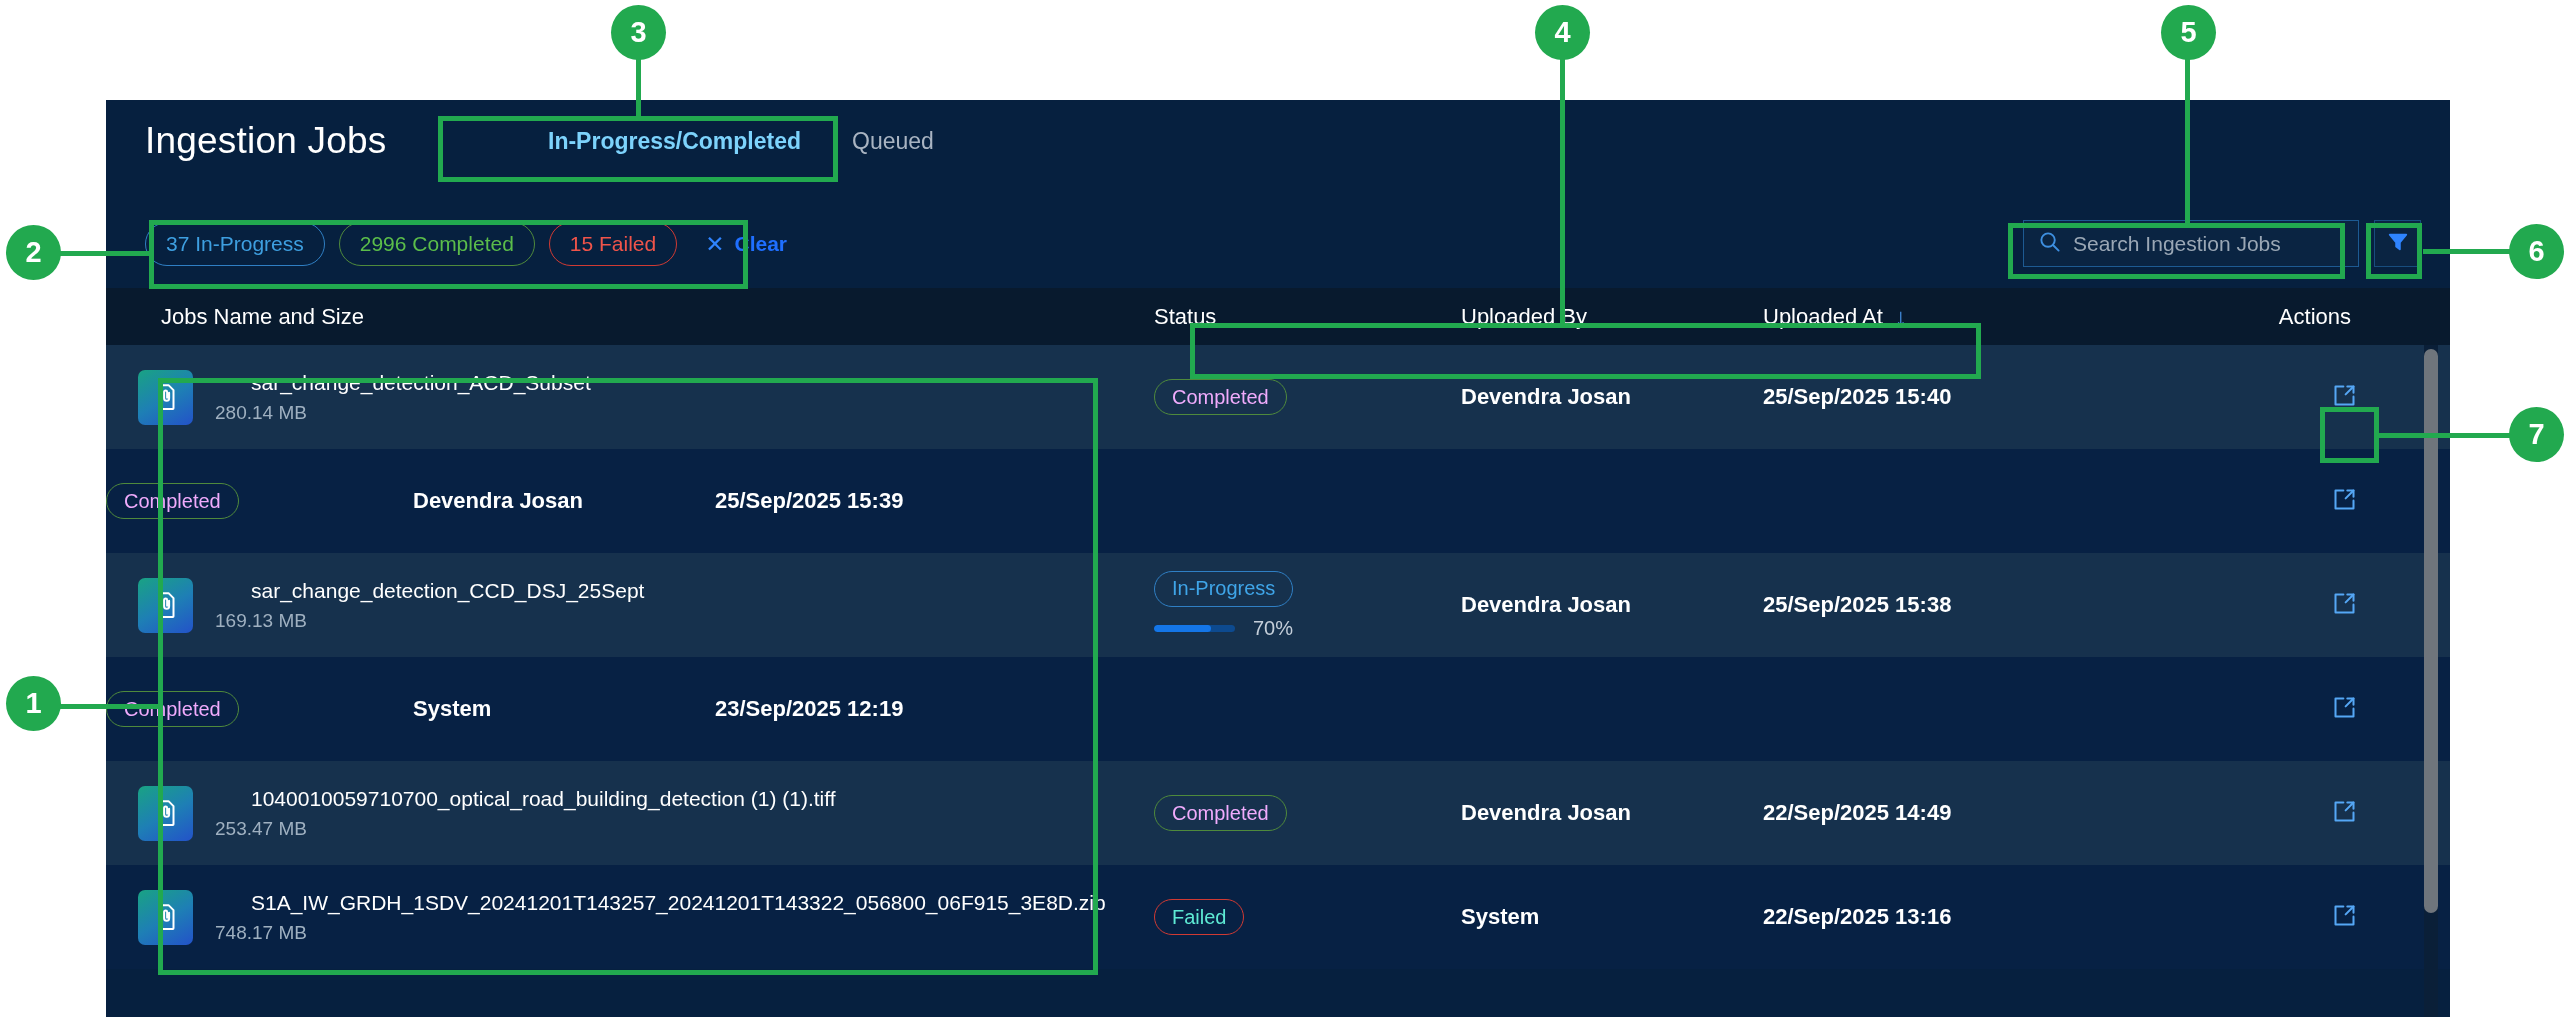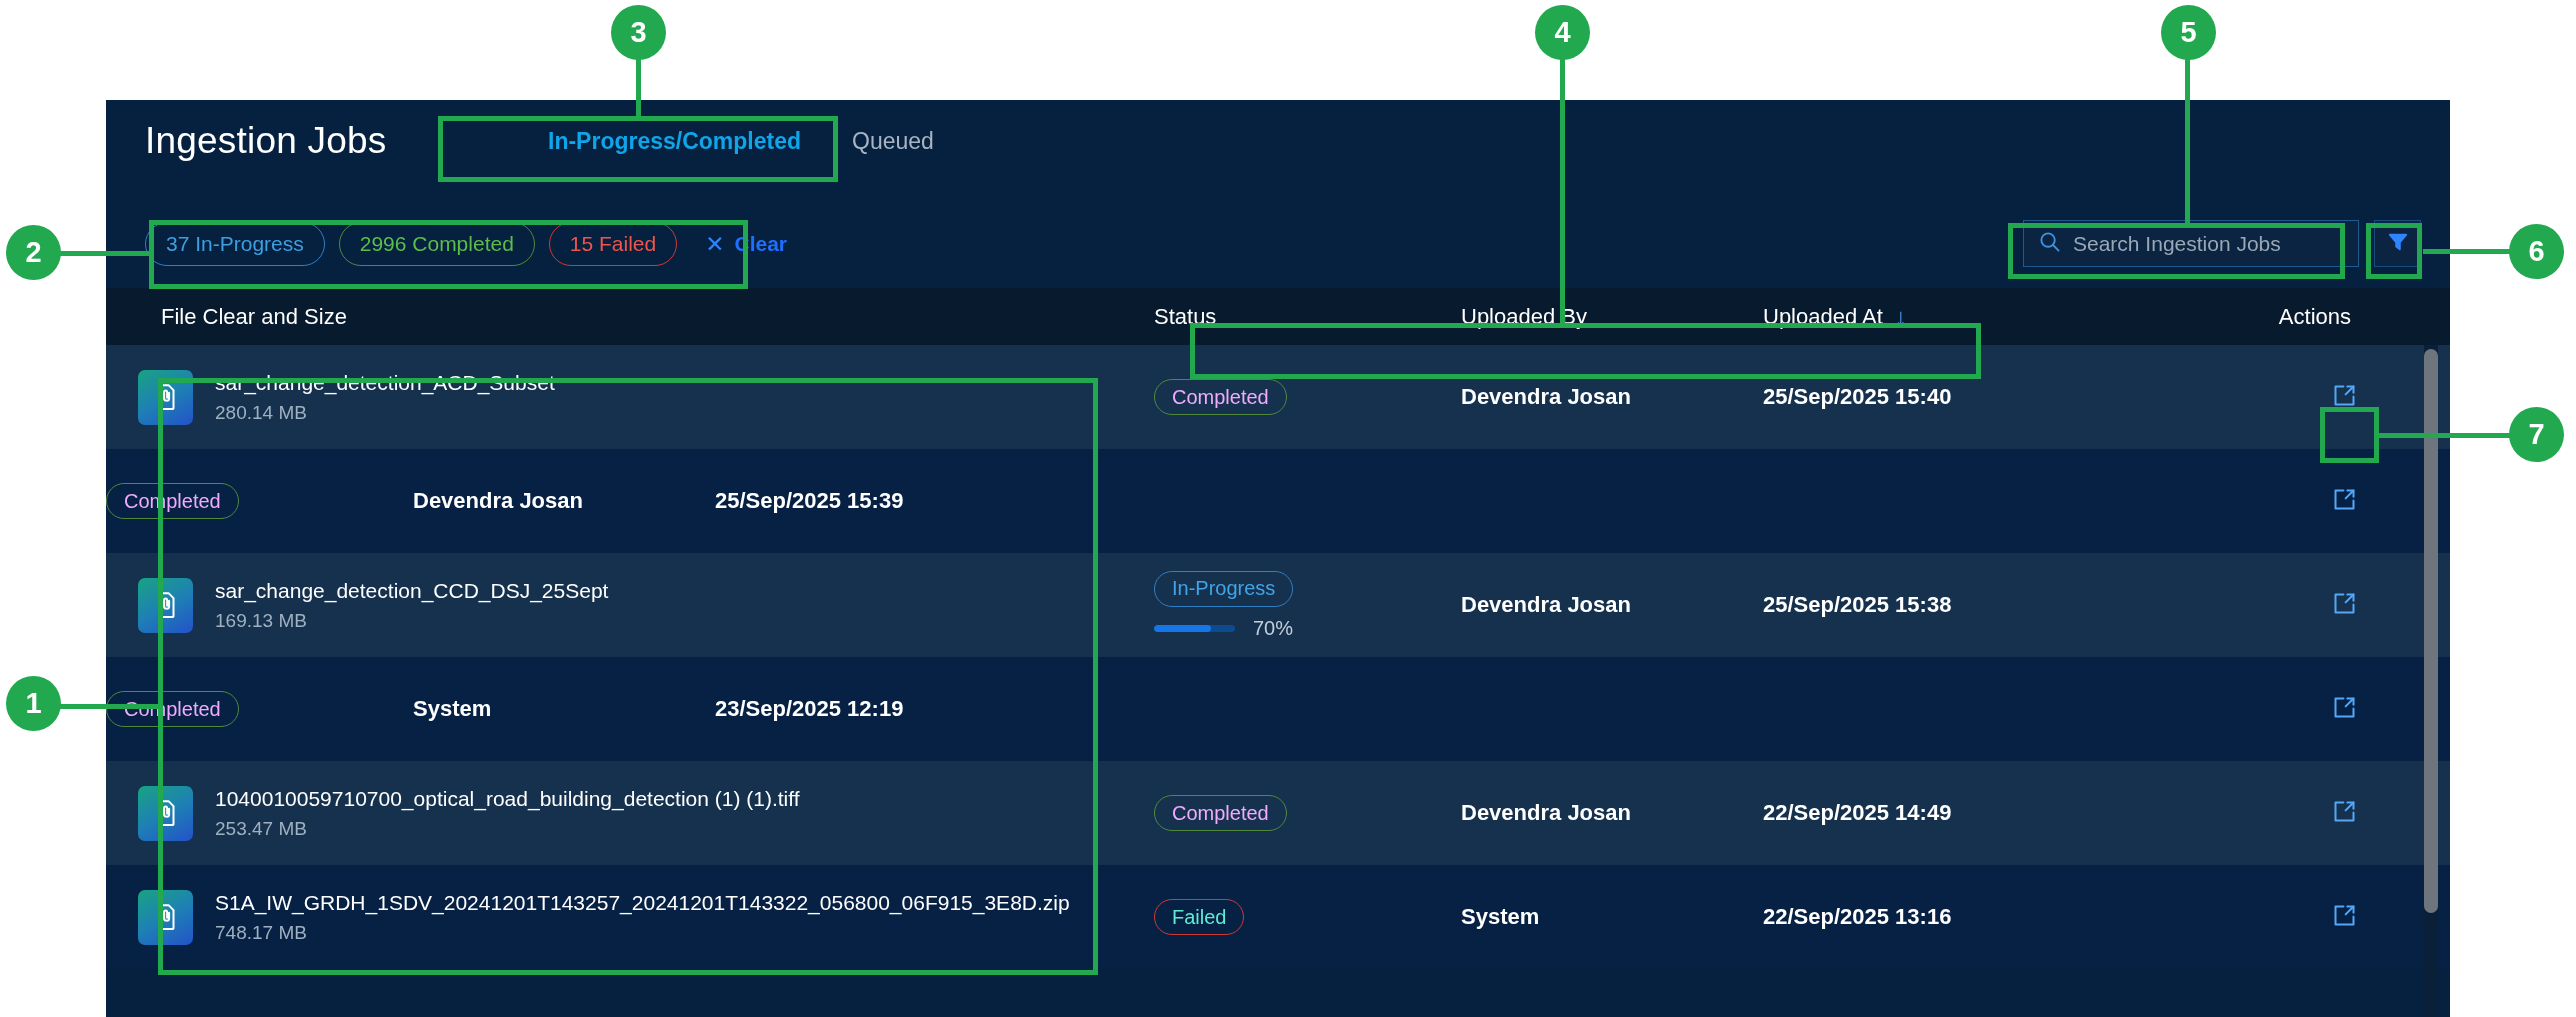--- a/index.html
+++ b/index.html
@@ -51,21 +51,21 @@
     font-size: 23px;
     color: #a9b4c2;
     white-space: nowrap;
     padding-bottom: 6px;
     background: none;
     border: none;
     font-family: inherit;
     cursor: pointer;
   }
   .tab.active {
-    color: #0ea5e9;
+    color: #7dd3fc;
     font-weight: 700;
     text-align: right;
   }
 
   
   .chip-row {
     position: absolute;
     left: 39px;
     top: 122px;
     display: flex;
@@ -194,20 +194,21 @@
     display: flex;
     align-items: center;
     justify-content: center;
     flex: none;
   }
   .file-meta { display: flex; flex-direction: column; gap: 7px; min-width: 0; }
   .file-name {
     font-size: 21px;
     color: #ffffff;
     white-space: nowrap;
+    margin-left: 36px;
   }
   .file-size {
     font-size: 19px;
     color: #9fb0c0;
   }
 
   .status-cell { width: 307px; display: flex; flex-direction: column; gap: 10px; }
   .badge {
     align-self: flex-start;
     height: 36px;
@@ -329,21 +330,21 @@
 
   <button class="filter-btn">
     <span>
       <svg width="22" height="22" viewBox="0 0 24 24" fill="none" stroke="#2f84ff" stroke-width="2" stroke-linejoin="round">
         <polygon points="3,4 21,4 14,12.5 14,20 10,17 10,12.5" fill="#2f84ff"></polygon>
       </svg>
     </span>
   </button>
 
   <div class="table-head">
-    <div class="col-file">File Clear and Size</div>
+    <div class="col-file">Jobs Name and Size</div>
     <div class="col-status">Status</div>
     <div class="col-by">Uploaded By</div>
     <div class="col-at">
       <span>Uploaded At</span>
       <span style="color:#4da3ff;font-size:24px;">↓</span>
     </div>
     <div class="col-actions">Actions</div>
   </div>
 
   <div class="table-body" id="table-body">

